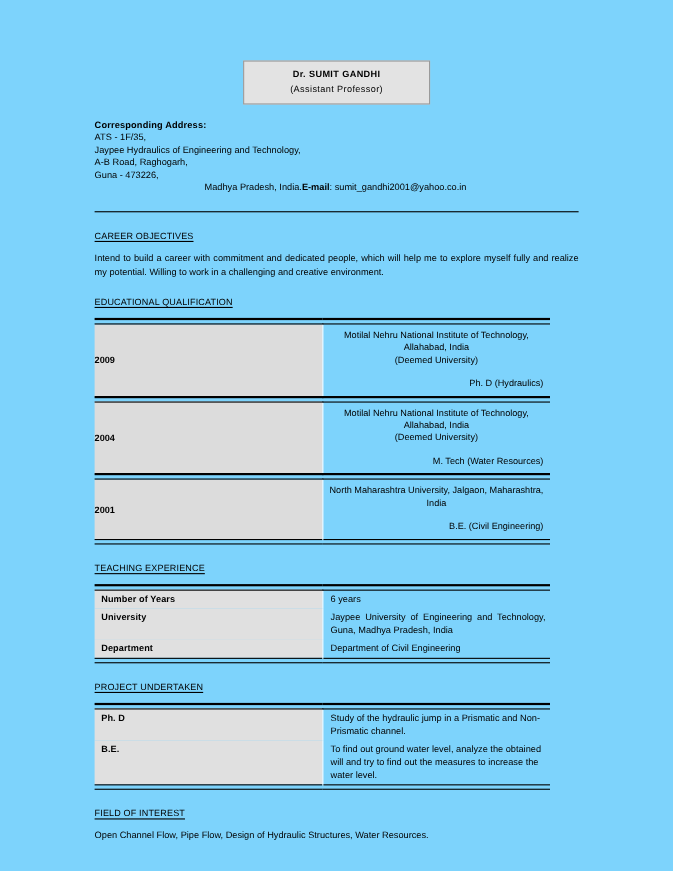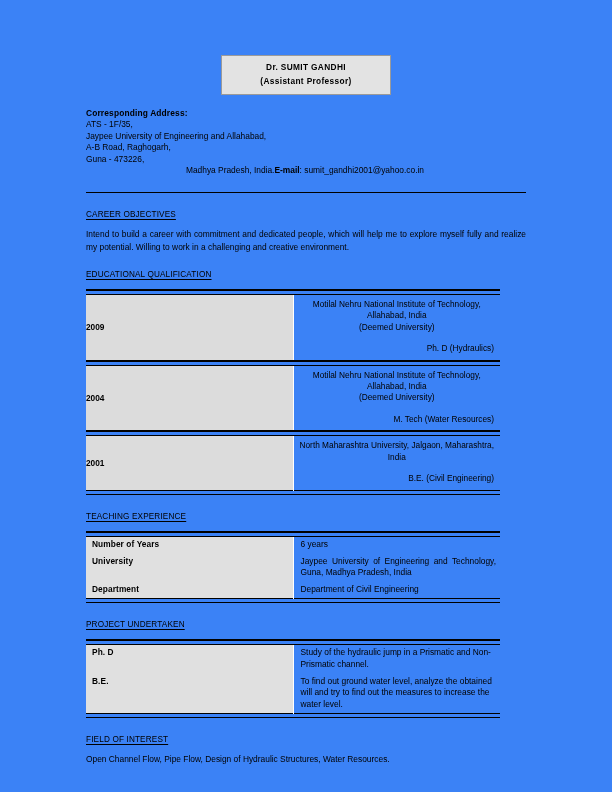--- a/index.html
+++ b/index.html
@@ -14,21 +14,21 @@
     color: #000000;
     -webkit-font-smoothing: none;
   }
 
   .page {
     position: relative;
     width: 612px;
     height: 792px;
     box-sizing: border-box;
     padding: 50px 86px 0 86px;
-    background: #3b82f6;
+    background: #7dd3fc;
   }
 
   
   .name-box-wrap {
     display: flex;
     justify-content: center;
     margin-top: 5px;
   }
   .name-box {
     background: #e3e3e3;
@@ -39,21 +39,21 @@
   }
   .name-line {
     font-size: 8.3px;
     font-weight: bold;
     letter-spacing: 0.35px;
     line-height: 13.5px;
     white-space: nowrap;
   }
   .title-line {
     font-size: 8.3px;
-    font-weight: bold;
+    font-weight: normal;
     letter-spacing: 0.35px;
     line-height: 13.5px;
     white-space: nowrap;
   }
 
   
   .address-block {
     margin-top: 13px;
     font-size: 8.4px;
     line-height: 11.4px;
@@ -178,21 +178,21 @@
   <div class="name-box-wrap">
     <div class="name-box">
       <div class="name-line">Dr. SUMIT GANDHI</div>
       <div class="title-line">(Assistant Professor)</div>
     </div>
   </div>
 
   <div class="address-block">
     <div class="address-label">Corresponding Address:</div>
     <div class="address-line">ATS - 1F/35,</div>
-    <div class="address-line">Jaypee University of Engineering and Allahabad,</div>
+    <div class="address-line">Jaypee Hydraulics of Engineering and Technology,</div>
     <div class="address-line">A-B Road, Raghogarh,</div>
     <div class="address-line">Guna - 473226,</div>
     <div class="addr-email-row">
       <div class="address-line">Madhya Pradesh, India.</div>
       <div class="email-part"><span class="email-label">E-mail</span><span>: </span><span>sumit_gandhi2001@yahoo.co.in</span></div>
     </div>
   </div>
 
   <div class="section-heading">CAREER OBJECTIVES</div>
   <div class="body-para">Intend to build a career with commitment and dedicated people, which will help me to explore myself fully and realize my potential. Willing to work in a challenging and creative environment.</div>

